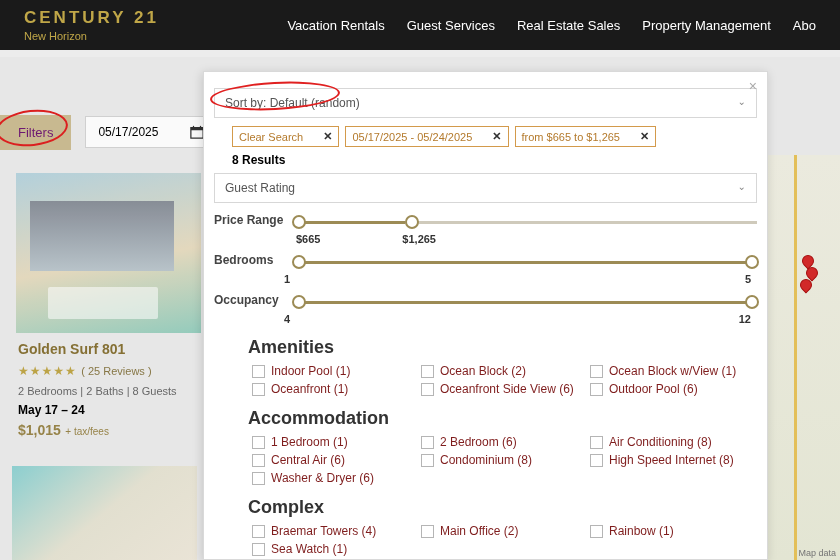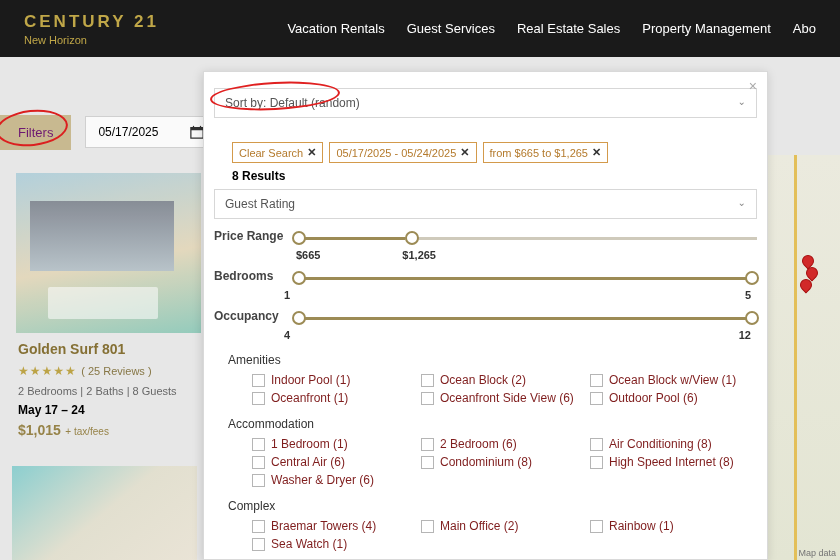--- a/index.html
+++ b/index.html
@@ -1,17 +1,17 @@
 <!DOCTYPE html>
 <html><head>
 <meta charset="utf-8">
 <style>
   * { box-sizing: border-box; margin: 0; padding: 0; font-family: Arial, Helvetica, sans-serif; }
   body { width: 840px; height: 560px; overflow: hidden; background: #ececec; position: relative; }
-  .header { position: absolute; top: 0; left: 0; right: 0; height: 57px; background: #1a1a1a; display: flex; align-items: center; padding: 0 24px; }
+  .header { position: absolute; top: 0; left: 0; right: 0; height: 50px; background: #1a1a1a; display: flex; align-items: center; padding: 0 24px; }
   .brand { color: #c0a748; }
   .brand-main { font-size: 17px; font-weight: 700; letter-spacing: 3px; }
   .brand-sub { font-size: 11px; color: #c0a748; margin-top: 2px; }
   .nav { margin-left: auto; display: flex; gap: 22px; }
   .nav-item { color: #fff; font-size: 13px; cursor: pointer; }
   .filters-bar { position: absolute; top: 112px; left: 0; height: 40px; display: flex; align-items: center; gap: 14px; }
   .filters-btn { background: #cdbd93; color: #701a75; padding: 10px 18px; font-size: 13px; cursor: pointer; }
   .date-box { background: #fff; border: 1px solid #d5d5d5; padding: 8px 12px; font-size: 12px; display: flex; align-items: center; gap: 32px; }
   .cal-icon { width: 14px; height: 14px; display: inline-block; }
   .circle-red { position: absolute; border: 2.5px solid #e02020; border-radius: 50%; pointer-events: none; }
@@ -28,33 +28,33 @@
   .meta { color: #6a6a6a; font-size: 11px; margin: 6px 0; }
   .dates { font-weight: 700; font-size: 12px; margin: 4px 0; }
   .price { color: #9a864a; font-size: 14px; font-weight: 700; }
   .priceNote { color: #9a864a; font-size: 10px; font-weight: 400; }
   .listing2 { position: absolute; top: 466px; left: 12px; width: 185px; height: 94px; background: linear-gradient(140deg,#7fcfd0,#e6e3d0,#efe8d8); opacity: 0.85; }
   .overlay { position: absolute; top: 57px; left: 0; right: 0; bottom: 0; background: rgba(0,0,0,0.02); }
   .panel { position: absolute; top: 71px; left: 203px; width: 565px; bottom: 0; background: #fff; border: 1px solid #d9d9d9; box-shadow: -1px 2px 10px rgba(0,0,0,0.15); z-index: 50; overflow: hidden; }
   .panel-close { position: absolute; top: 6px; right: 10px; color: #aaa; font-size: 14px; cursor: pointer; }
   .sort-row { margin: 16px 10px 8px 10px; border: 1px solid #d7d7d7; padding: 7px 10px; font-size: 12px; color: #555; display: flex; justify-content: space-between; cursor: pointer; }
   .chips { display: flex; gap: 6px; margin: 0 10px 6px 28px; }
-  .chip { border: 1px solid #d39a4b; color: #b47a2c; padding: 3px 6px; font-size: 11px; display: flex; align-items: center; gap: 4px; background: #fff; margin-top: 16px; }
+  .chip { border: 1px solid #d39a4b; color: #b47a2c; padding: 3px 6px; font-size: 11px; display: flex; align-items: center; gap: 20px; background: #fff; }
   .chip .x { font-weight: 700; color: #333; cursor: pointer; }
   .results { font-size: 12px; font-weight: 700; margin: 4px 0 6px 28px; }
   .rating-row { margin: 2px 10px 10px 10px; border: 1px solid #d7d7d7; padding: 7px 10px; font-size: 12px; color: #555; display: flex; justify-content: space-between; cursor: pointer; }
   .slider-block { margin: 6px 10px 8px 10px; }
   .slabel { font-size: 12px; font-weight: 700; color: #444; margin-bottom: 2px; }
   .srow { display: flex; align-items: flex-start; gap: 8px; }
   .track { position: relative; flex: 1; height: 18px; }
   .rail { position: absolute; top: 8px; left: 0; right: 0; height: 3px; background: #cfcabb; }
   .rail-active { position: absolute; top: 8px; height: 3px; background: #9c8b55; }
   .knob { position: absolute; top: 2px; width: 14px; height: 14px; border-radius: 50%; background: #fff; border: 2px solid #9c8b55; cursor: pointer; }
   .svals { display: flex; justify-content: space-between; font-size: 11px; font-weight: 700; color: #333; margin: 2px 6px 0 70px; }
-  .section-h { font-size: 12px; font-weight: 400; margin: 12px 0 6px 24px; color: #333; }
+  .section-h { font-size: 18px; font-weight: 700; margin: 12px 0 6px 44px; color: #333; }
   .grid3 { display: grid; grid-template-columns: repeat(3, 1fr); gap: 4px 10px; margin: 0 18px 0 48px; }
   .check { display: flex; align-items: center; gap: 6px; font-size: 12px; color: #7f1d1d; }
   .box { width: 13px; height: 13px; border: 1px solid #b5b5b5; background: #fff; flex-shrink: 0; cursor: pointer; }
   .map { position: absolute; top: 155px; left: 768px; width: 72px; bottom: 0; background: linear-gradient(#f0efe3,#e8ead8); }
   .road { position: absolute; top: 0; bottom: 0; left: 26px; width: 3px; background: #e8c35b; }
   .pin { position: absolute; width: 12px; height: 12px; background: #d62a2a; border-radius: 50% 50% 50% 0; transform: rotate(-45deg); border: 1px solid #a11; }
   .mapdata { position: absolute; bottom: 2px; right: 4px; font-size: 9px; color: #777; }
   .chev { color: #888; font-size: 10px; }
   .price-track { position: relative; flex: 1; height: 18px; }
 </style>

